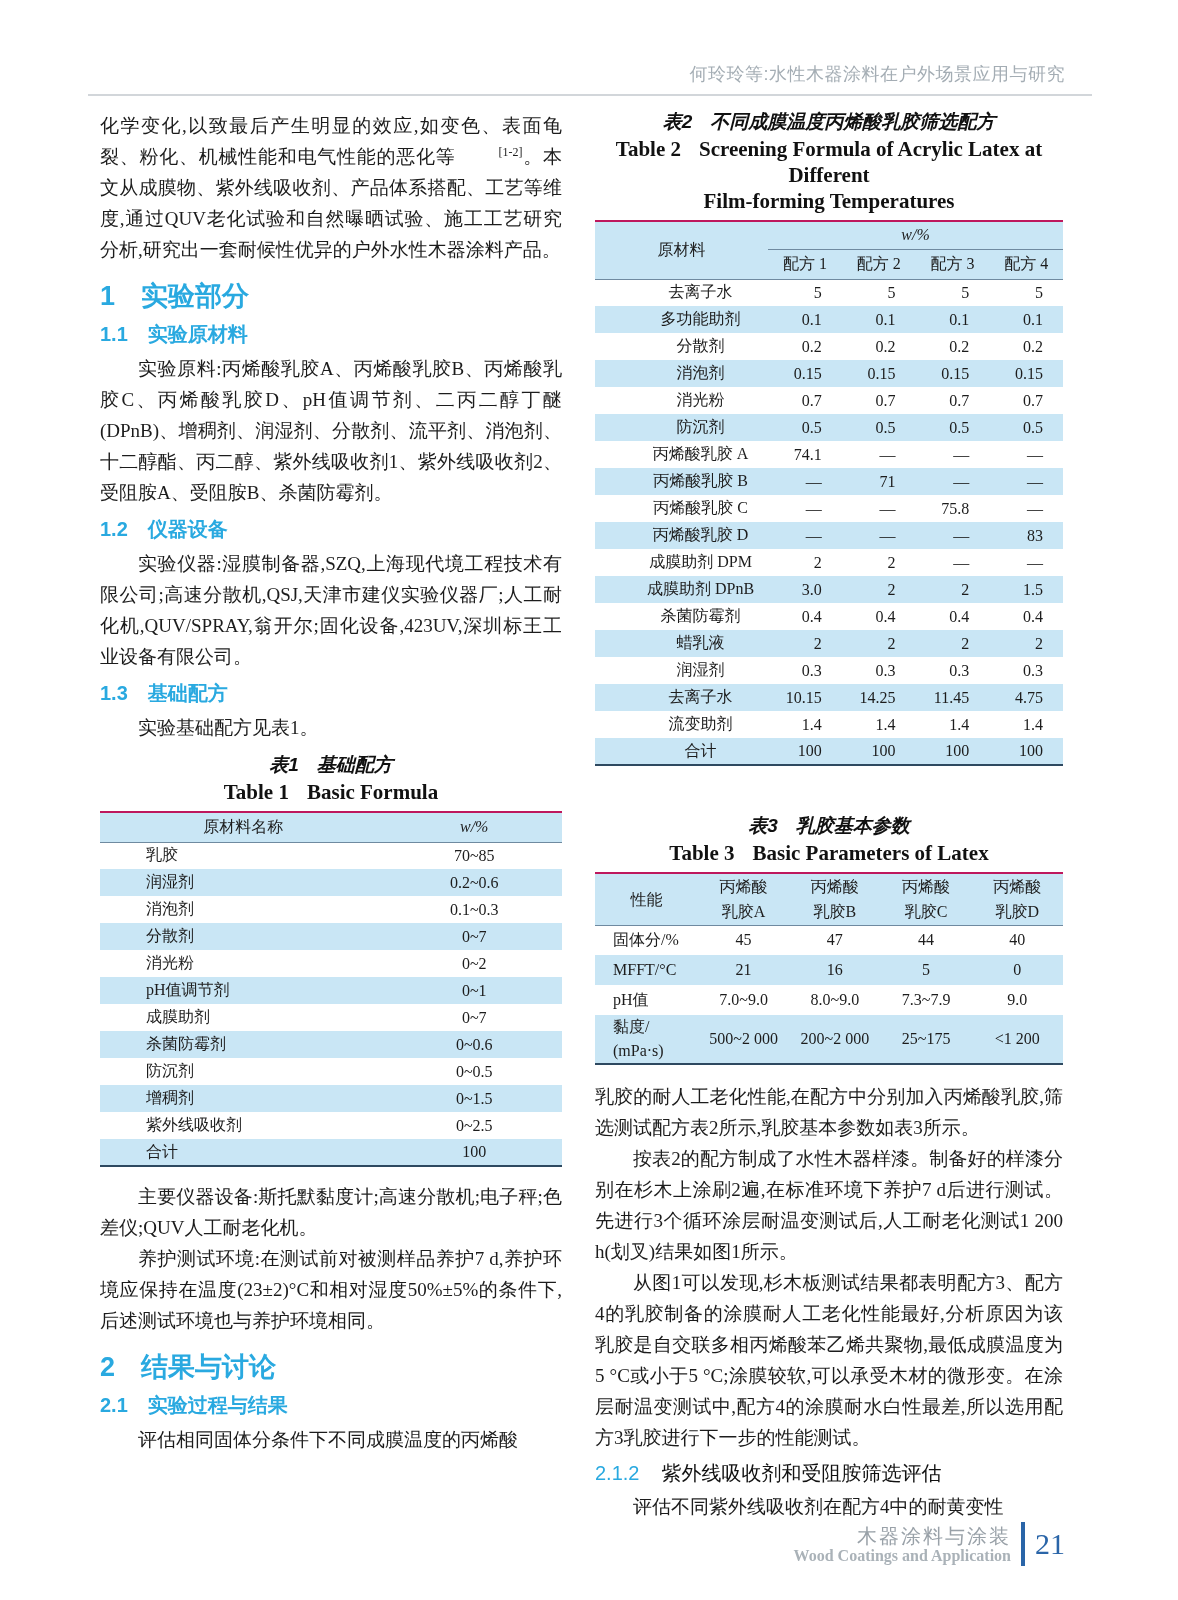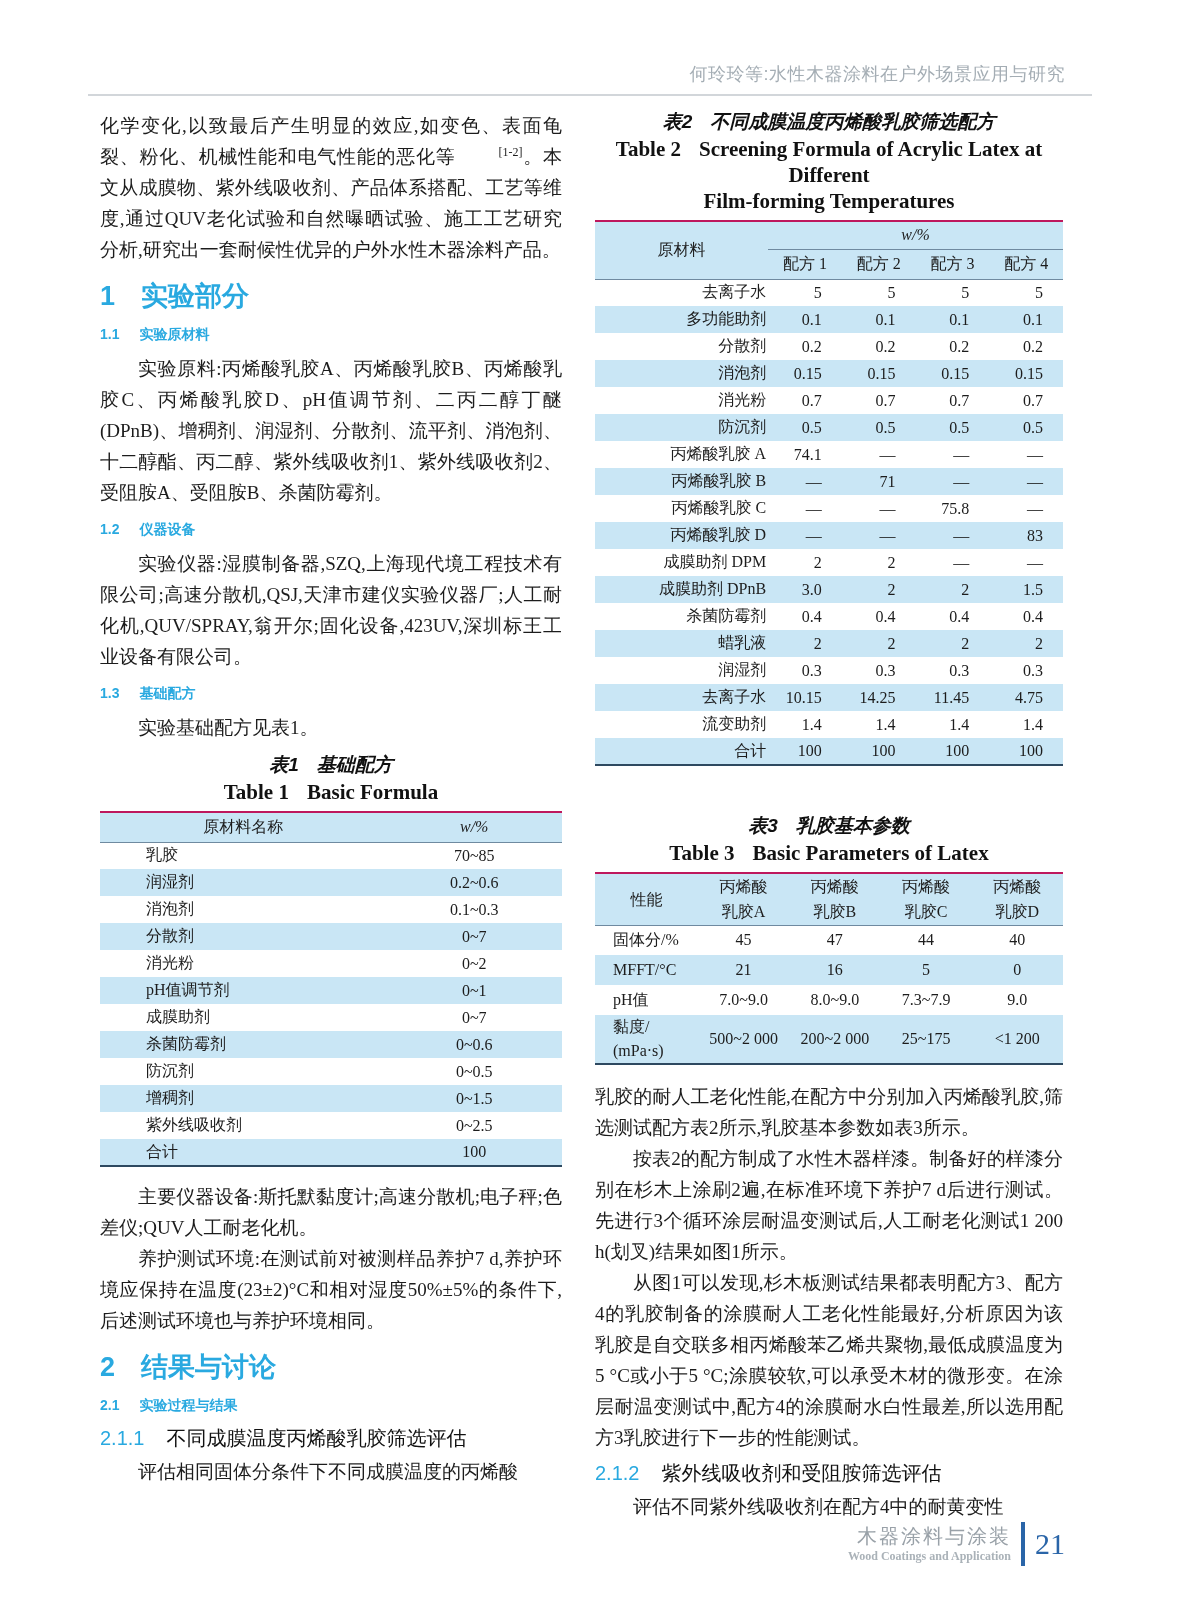--- a/index.html
+++ b/index.html
@@ -34,21 +34,21 @@
   sup.ref { font-size:12px; vertical-align:super; line-height:0;margin-left:43px; }
 
   h1.sec {
     font-family:"Liberation Sans","DejaVu Sans",sans-serif;
     font-size:27px; font-weight:600; color:#29a9e0;
     margin:14px 0 8px 0; line-height:34px;
   }
   h1.sec .num { margin-right:26px; }
   h2.sec {
     font-family:"Liberation Sans","DejaVu Sans",sans-serif;
-    font-size:14px; font-weight:600; color:#29a9e0;
+    font-size:20px; font-weight:600; color:#29a9e0;
     margin:8px 0 6px 0; line-height:26px;
   }
   h2.sec .num { margin-right:20px; }
   h3.sec {
     font-size:20px; font-weight:400; color:#111;
     margin:6px 0 4px 0; line-height:28px;
     font-family:"Liberation Sans","DejaVu Sans",sans-serif;
   }
   h3.sec .num {
     color:#29a9e0; margin-right:22px;
@@ -79,42 +79,42 @@
 
   .t1 thead th { height:30px; text-align:center; }
   .t1 td { height:27px; }
   .t1 td.lbl { text-align:left; padding-left:46px; width:62%; }
   .t1 td.val { text-align:center; }
 
   .t2 thead tr:first-child th { height:28px; text-align:center; }
   .t2 thead tr:last-child  th { height:30px; text-align:center; }
   .t2 th.group { border-bottom:1px solid #6f8aa0; }
   .t2 td { height:27px; }
-  .t2 td.lbl { text-align:right; padding-left:40px; width:37%; }
+  .t2 td.lbl { text-align:center; padding-left:40px; width:37%; }
   .t2 td.val { text-align:right; padding-right:20px; width:15.75%; }
 
   .t3 thead th { height:52px; text-align:center; white-space:pre-line; line-height:25px; }
   .t3 td { height:30px; }
   .t3 td.lbl { text-align:left; padding-left:18px; width:22%; white-space:pre-line; line-height:24px; }
   .t3 td.val { text-align:center; width:19.5%; }
   .t3 tbody tr:last-child td { height:48px; }
 
   
   .footer {
     position:absolute; top:1522px; right:113px;
     display:flex; align-items:center;
   }
   .f-text { text-align:right; margin-right:10px; }
   .f-zh {
     font-family:Liberation Sans, sans-serif;
     font-size:20px; color:#99a1a8; letter-spacing:2px; line-height:24px;
   }
   .f-en {
     font-family:"Liberation Serif","DejaVu Serif",serif; font-weight:700;
-    font-size:12px; color:#aab2b8; line-height:16px;
+    font-size:16px; color:#aab2b8; line-height:16px;
   }
   .f-bar { width:4px; height:44px; background:#2a65a8; margin-right:10px; }
   .f-page {
     font-family:"Liberation Serif","DejaVu Serif",serif;
     font-size:30px; color:#2a65a8; line-height:44px;
   }
 </style>
 </head>
 <body>
 
@@ -207,21 +207,20 @@
     </div>
 
     <p class="body ind" style="margin-top:14px">主要仪器设备:斯托默黏度计;高速分散机;电子秤;色差仪;QUV人工耐老化机。</p>
 
     <p class="body ind">养护测试环境:在测试前对被测样品养护7 d,养护环境应保持在温度(23±2)°C和相对湿度50%±5%的条件下,后述测试环境也与养护环境相同。</p>
 
     <h1 class="sec"><span class="num">2</span><span>结果与讨论</span></h1>
 
     <h2 class="sec"><span class="num">2.1</span><span>实验过程与结果</span></h2>
 
-    <h3 class="sec"><span class="num">2.1.1</span><span>不同成膜温度丙烯酸乳胶筛选评估</span></h3>
 
     <p class="body ind">评估相同固体分条件下不同成膜温度的丙烯酸</p>
   </div>
 
   <div class="col col-right">
 
     <div class="table-block" style="margin-top:0">
       <div class="tbl-title-zh"><span class="label">表2</span><span>不同成膜温度丙烯酸乳胶筛选配方</span></div>
       <div class="tbl-title-en"><span class="label">Table 2</span><span>Screening Formula of Acrylic Latex at Different</span></div>
       <div class="tbl-title-en">Film-forming Temperatures</div>

